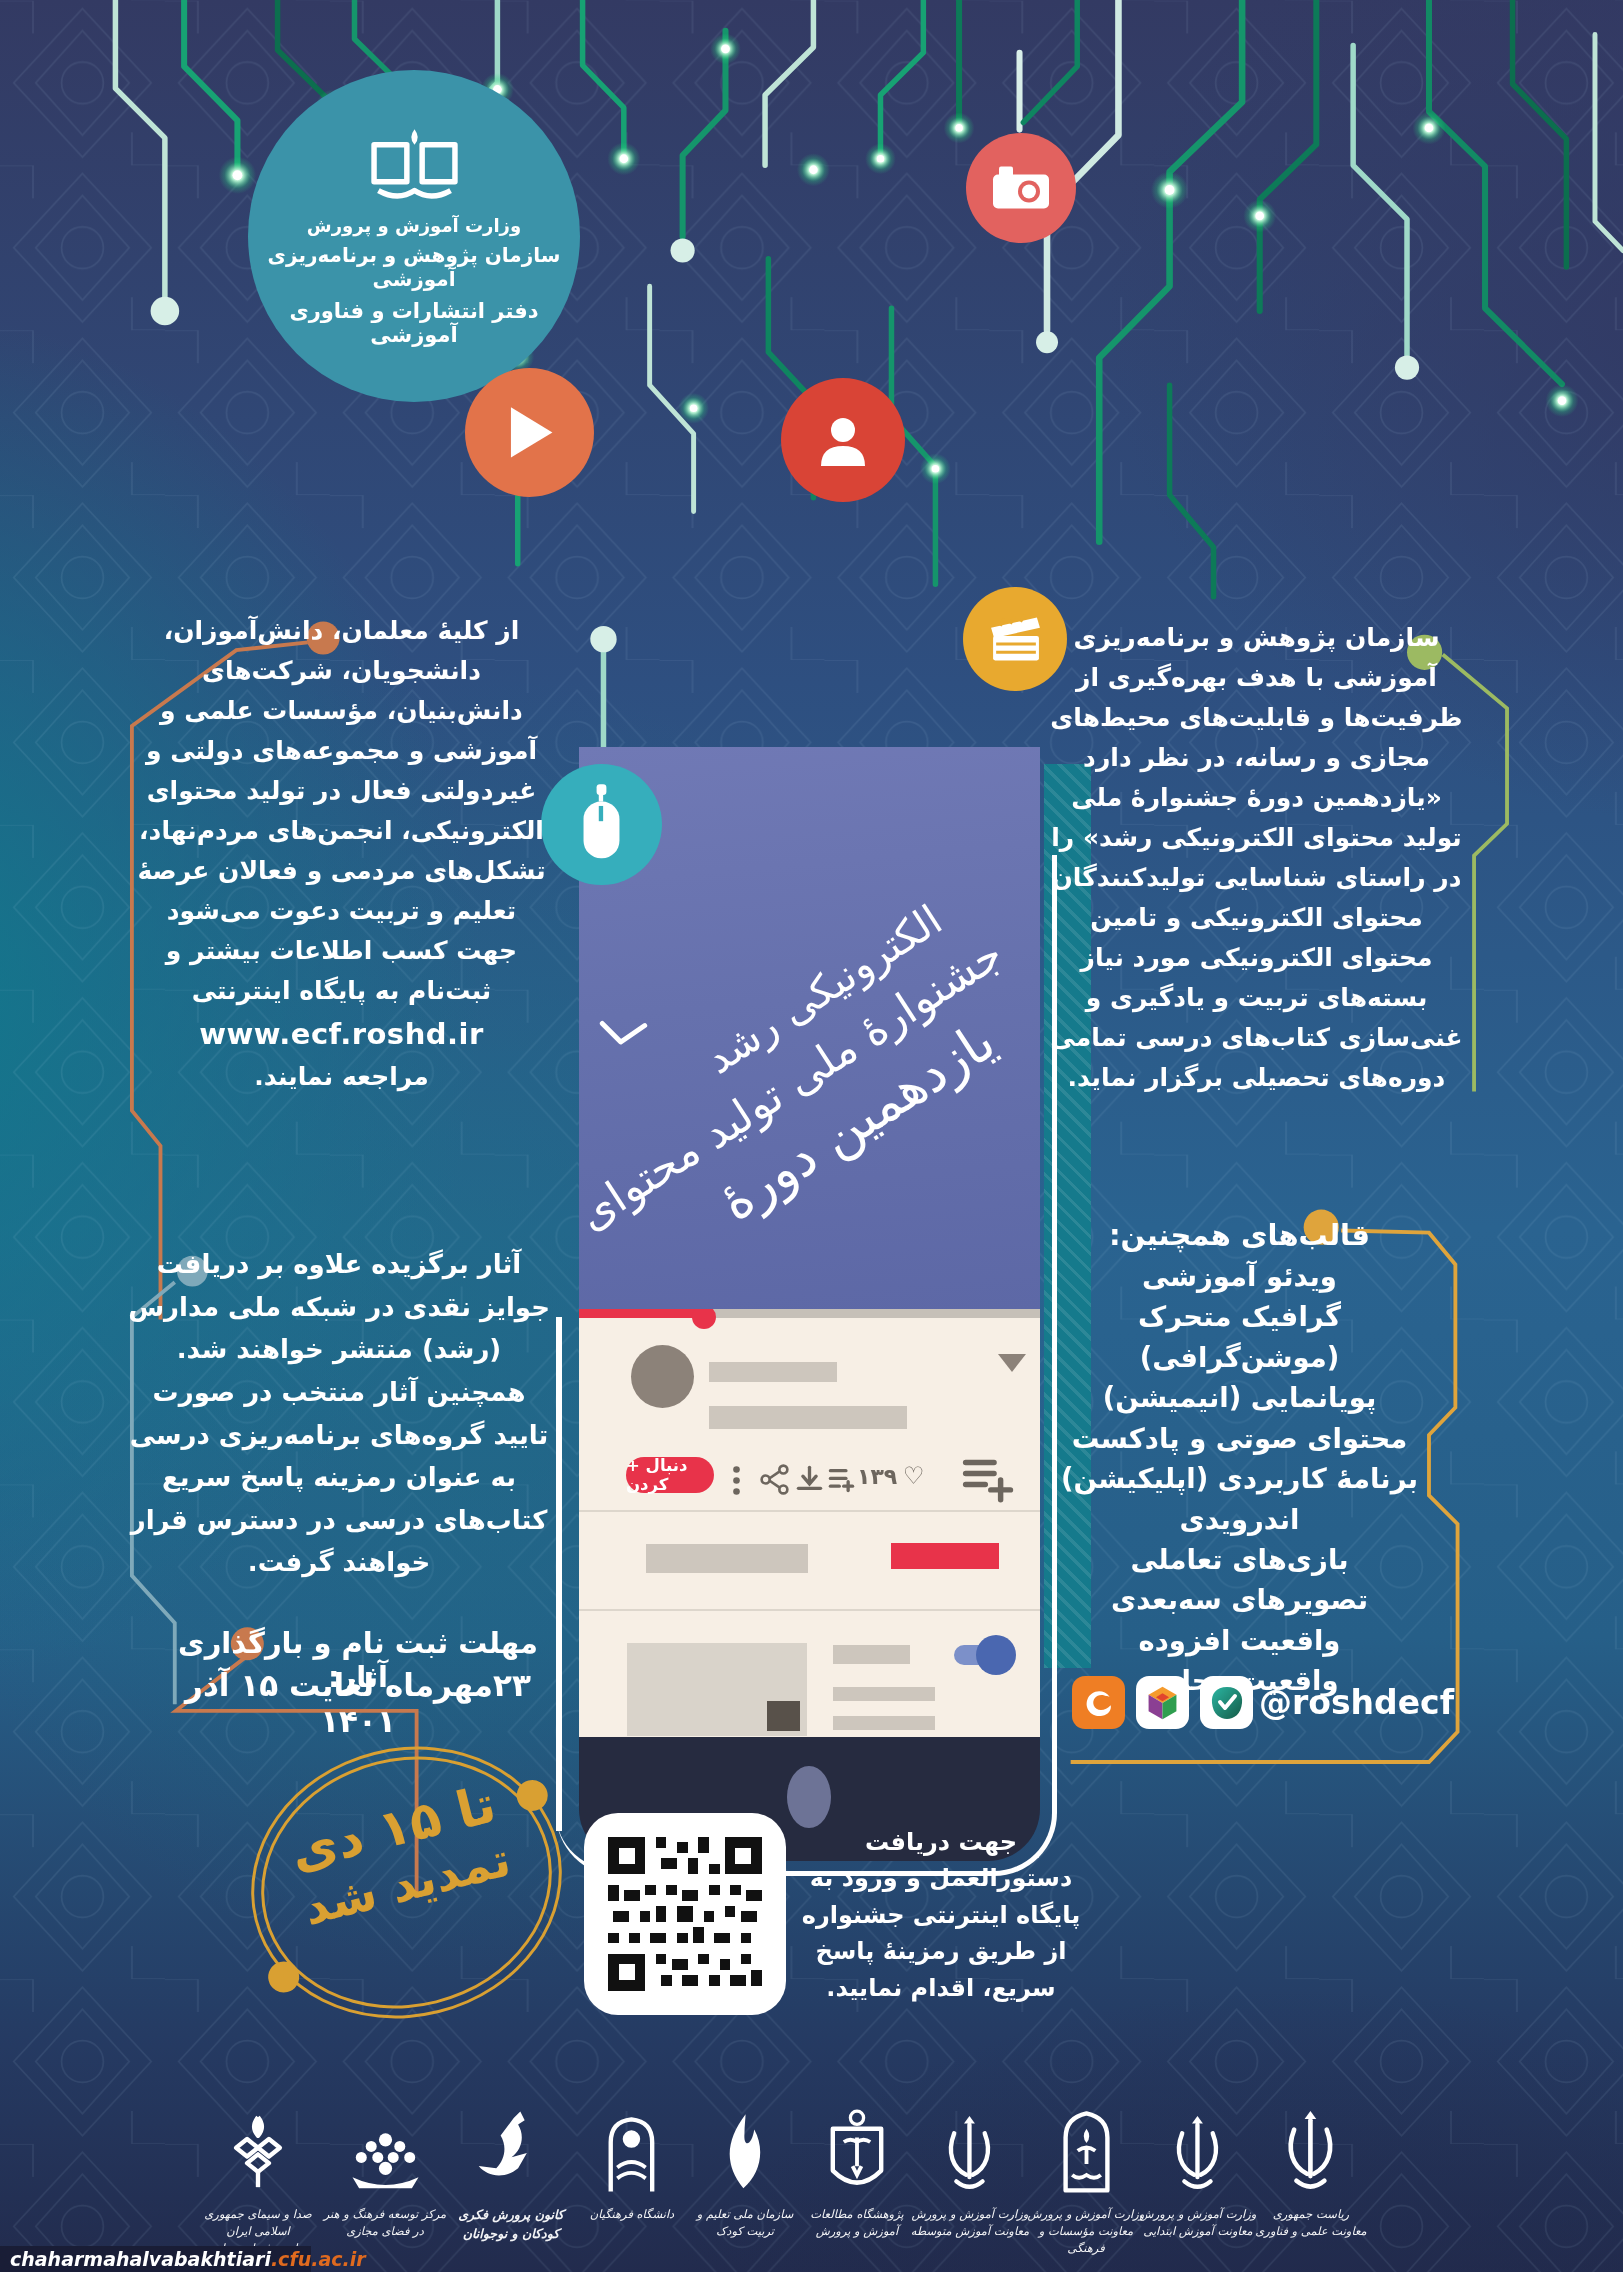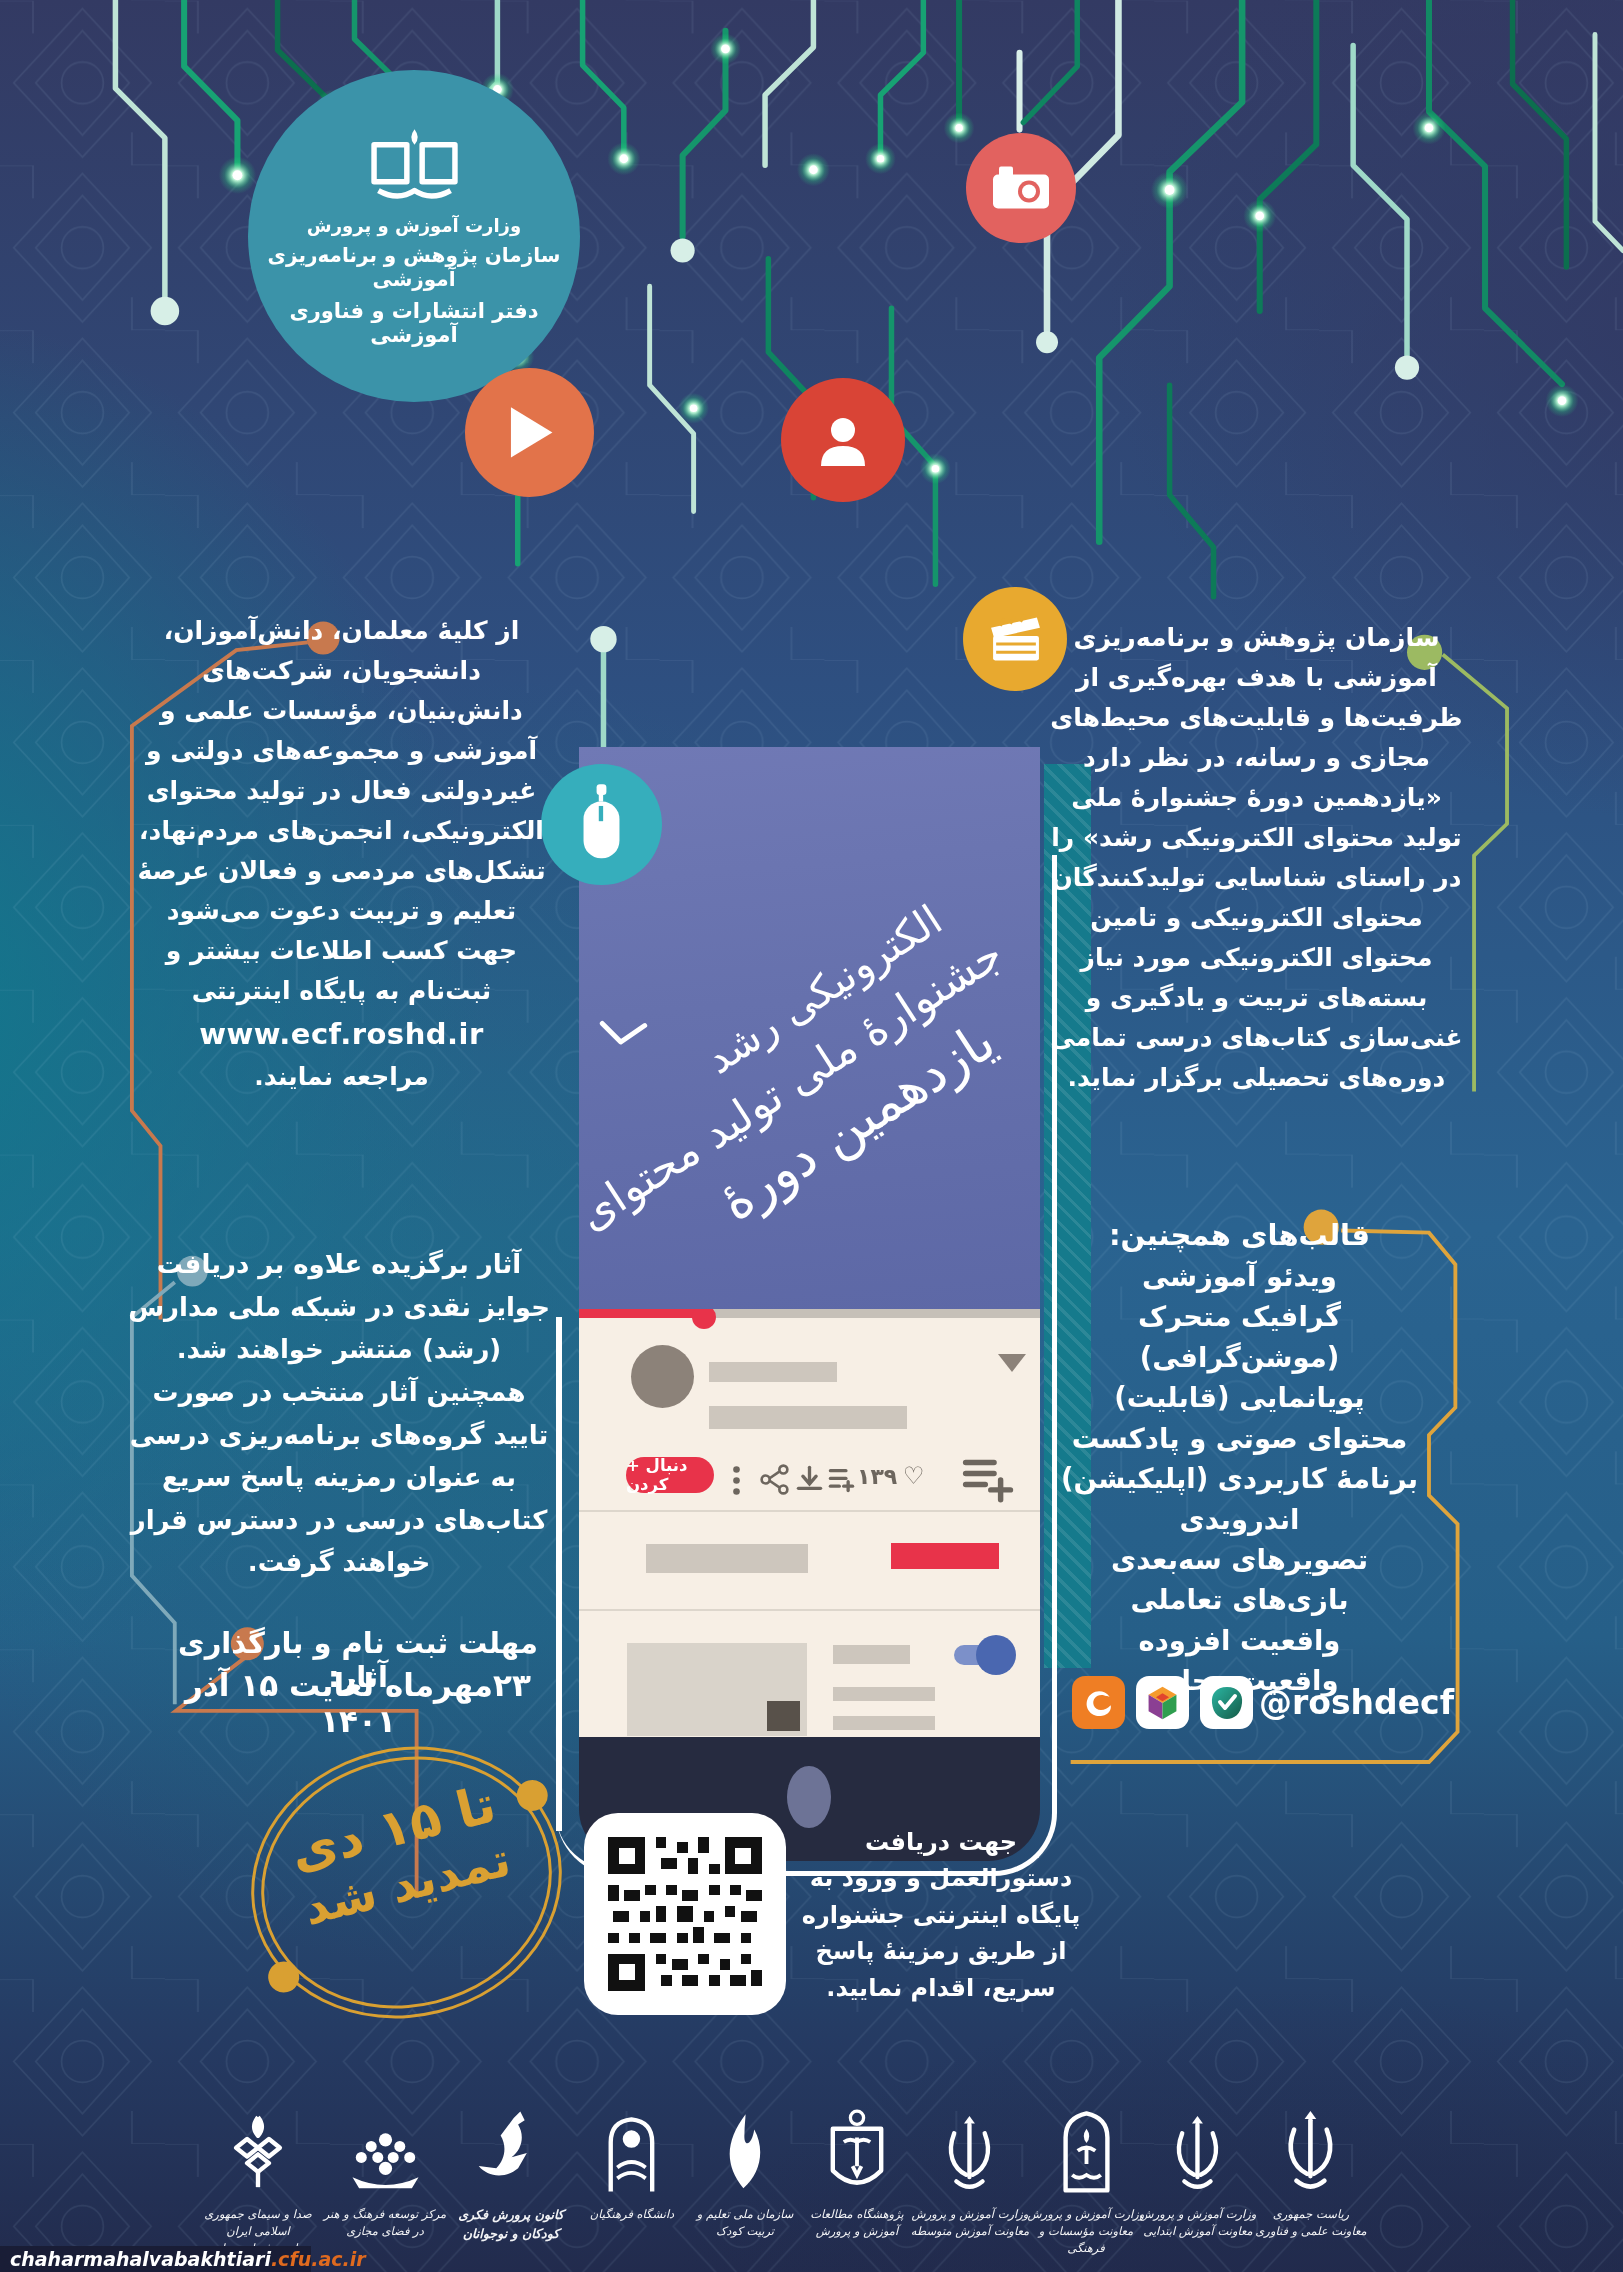--- a/index.html
+++ b/index.html
@@ -360,25 +360,25 @@
   </div>
   <div class="abs fa txt-prizes">آثار برگزیده علاوه بر دریافت جوایز نقدی در شبکه ملی مدارس (رشد) منتشر خواهند شد. همچنین آثار منتخب در صورت تایید گروه‌های برنامه‌ریزی درسی به عنوان رمزینه پاسخ سریع کتاب‌های درسی در دسترس قرار خواهند گرفت.</div>
   <div class="abs fa txt-deadline1">مهلت ثبت نام و بارگذاری آثار:</div>
   <div class="abs fa txt-deadline2">۲۳مهرماه لغایت ۱۵ آذر ۱۴۰۱</div>
 
   <div class="abs fa txt-about">سازمان پژوهش و برنامه‌ریزی آموزشی با هدف بهره‌گیری از ظرفیت‌ها و قابلیت‌های محیط‌های مجازی و رسانه، در نظر دارد «یازدهمین دورهٔ جشنوارهٔ ملی تولید محتوای الکترونیکی رشد» را در راستای شناسایی تولیدکنندگان محتوای الکترونیکی و تامین محتوای الکترونیکی مورد نیاز بسته‌های تربیت و یادگیری و غنی‌سازی کتاب‌های درسی تمامی دوره‌های تحصیلی برگزار نماید.</div>
   <div class="abs fa txt-formats">
     <div class="fhead">قالب‌های همچنین:</div>
     <div class="fitem">ویدئو آموزشی</div>
     <div class="fitem">گرافیک متحرک (موشن‌گرافی)</div>
-    <div class="fitem">پویانمایی (قابلیت)</div>
+    <div class="fitem">پویانمایی (انیمیشن)</div>
     <div class="fitem">محتوای صوتی و پادکست</div>
     <div class="fitem">برنامهٔ کاربردی (اپلیکیشن) اندرویدی</div>
+    <div class="fitem">بازی‌های تعاملی</div>
     <div class="fitem">تصویرهای سه‌بعدی</div>
-    <div class="fitem">بازی‌های تعاملی</div>
     <div class="fitem">واقعیت افزوده</div>
     <div class="fitem">واقعیت مجازی</div>
   </div>
 
   <div class="abs app-icon" style="left:1072px;top:1676px;background:#ef7e24;">
     <svg width="34" height="34" viewBox="0 0 32 32">
       <path d="M26 10 C20 2 8 4 5 13 C2 22 10 30 19 28 C25 27 28 22 27 18 C22 24 13 24 11 18 C9 12 15 7 21 9 C23 10 25 10 26 10 Z" fill="#fff"></path>
     </svg>
   </div>
   <div class="abs app-icon" style="left:1136px;top:1676px;background:#ffffff;">

